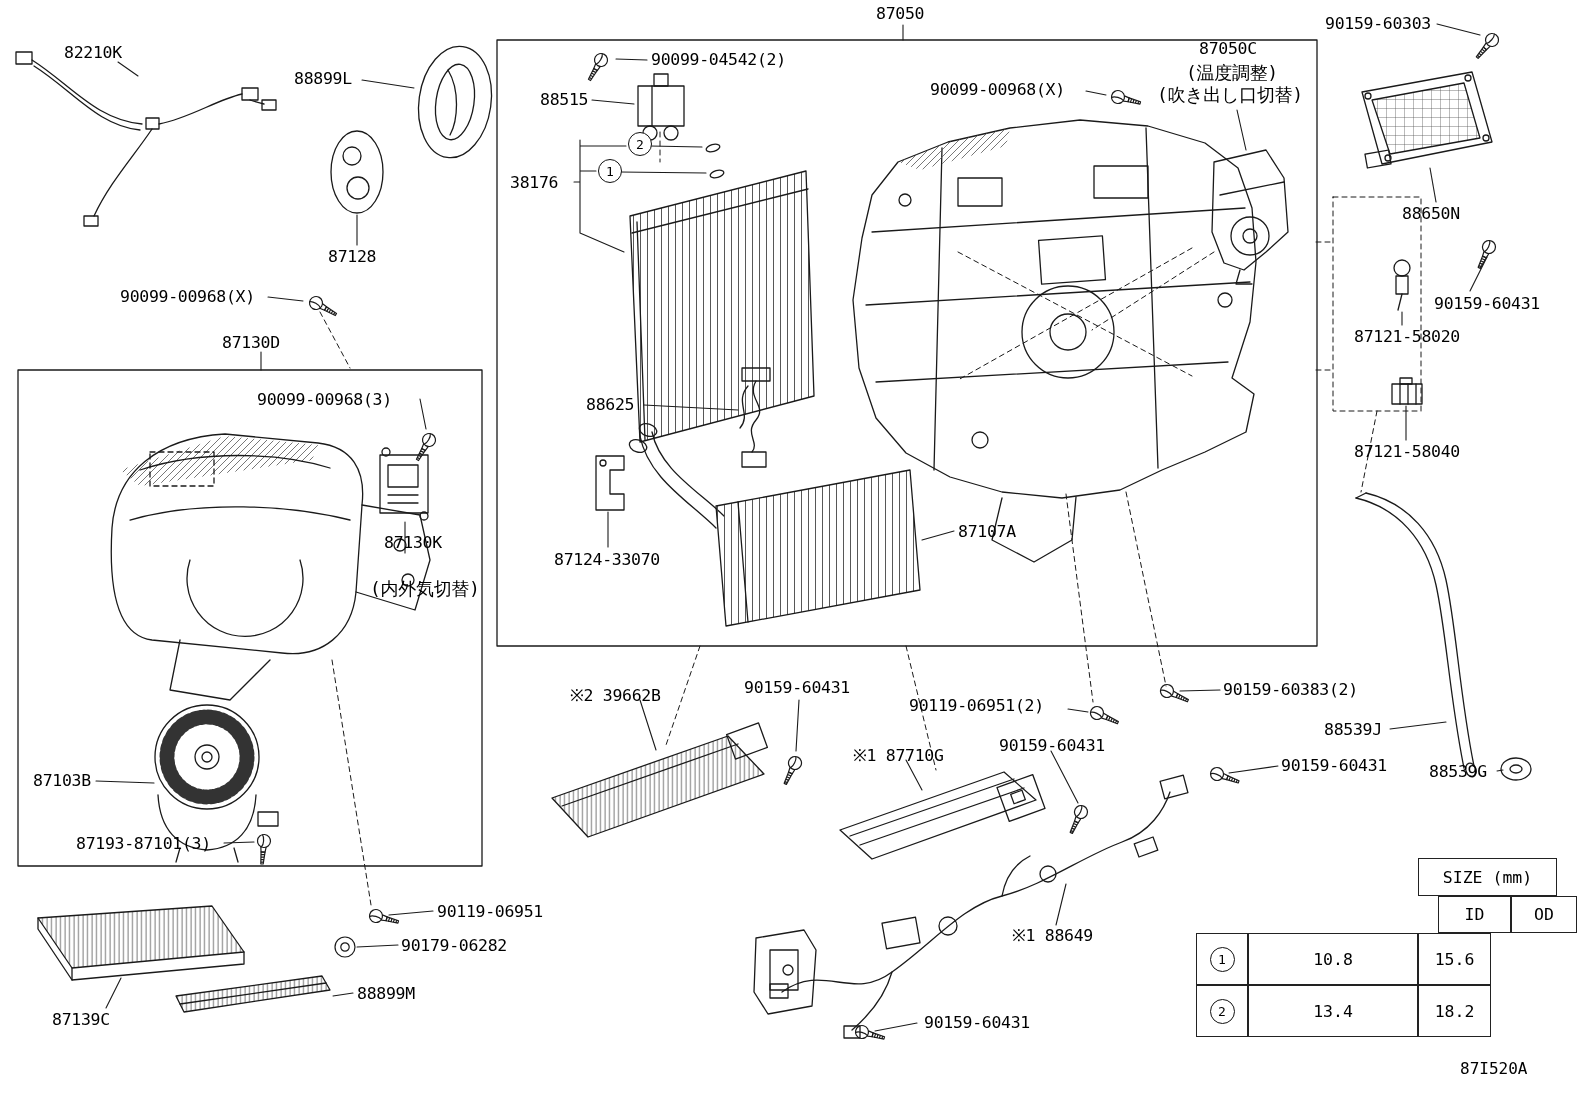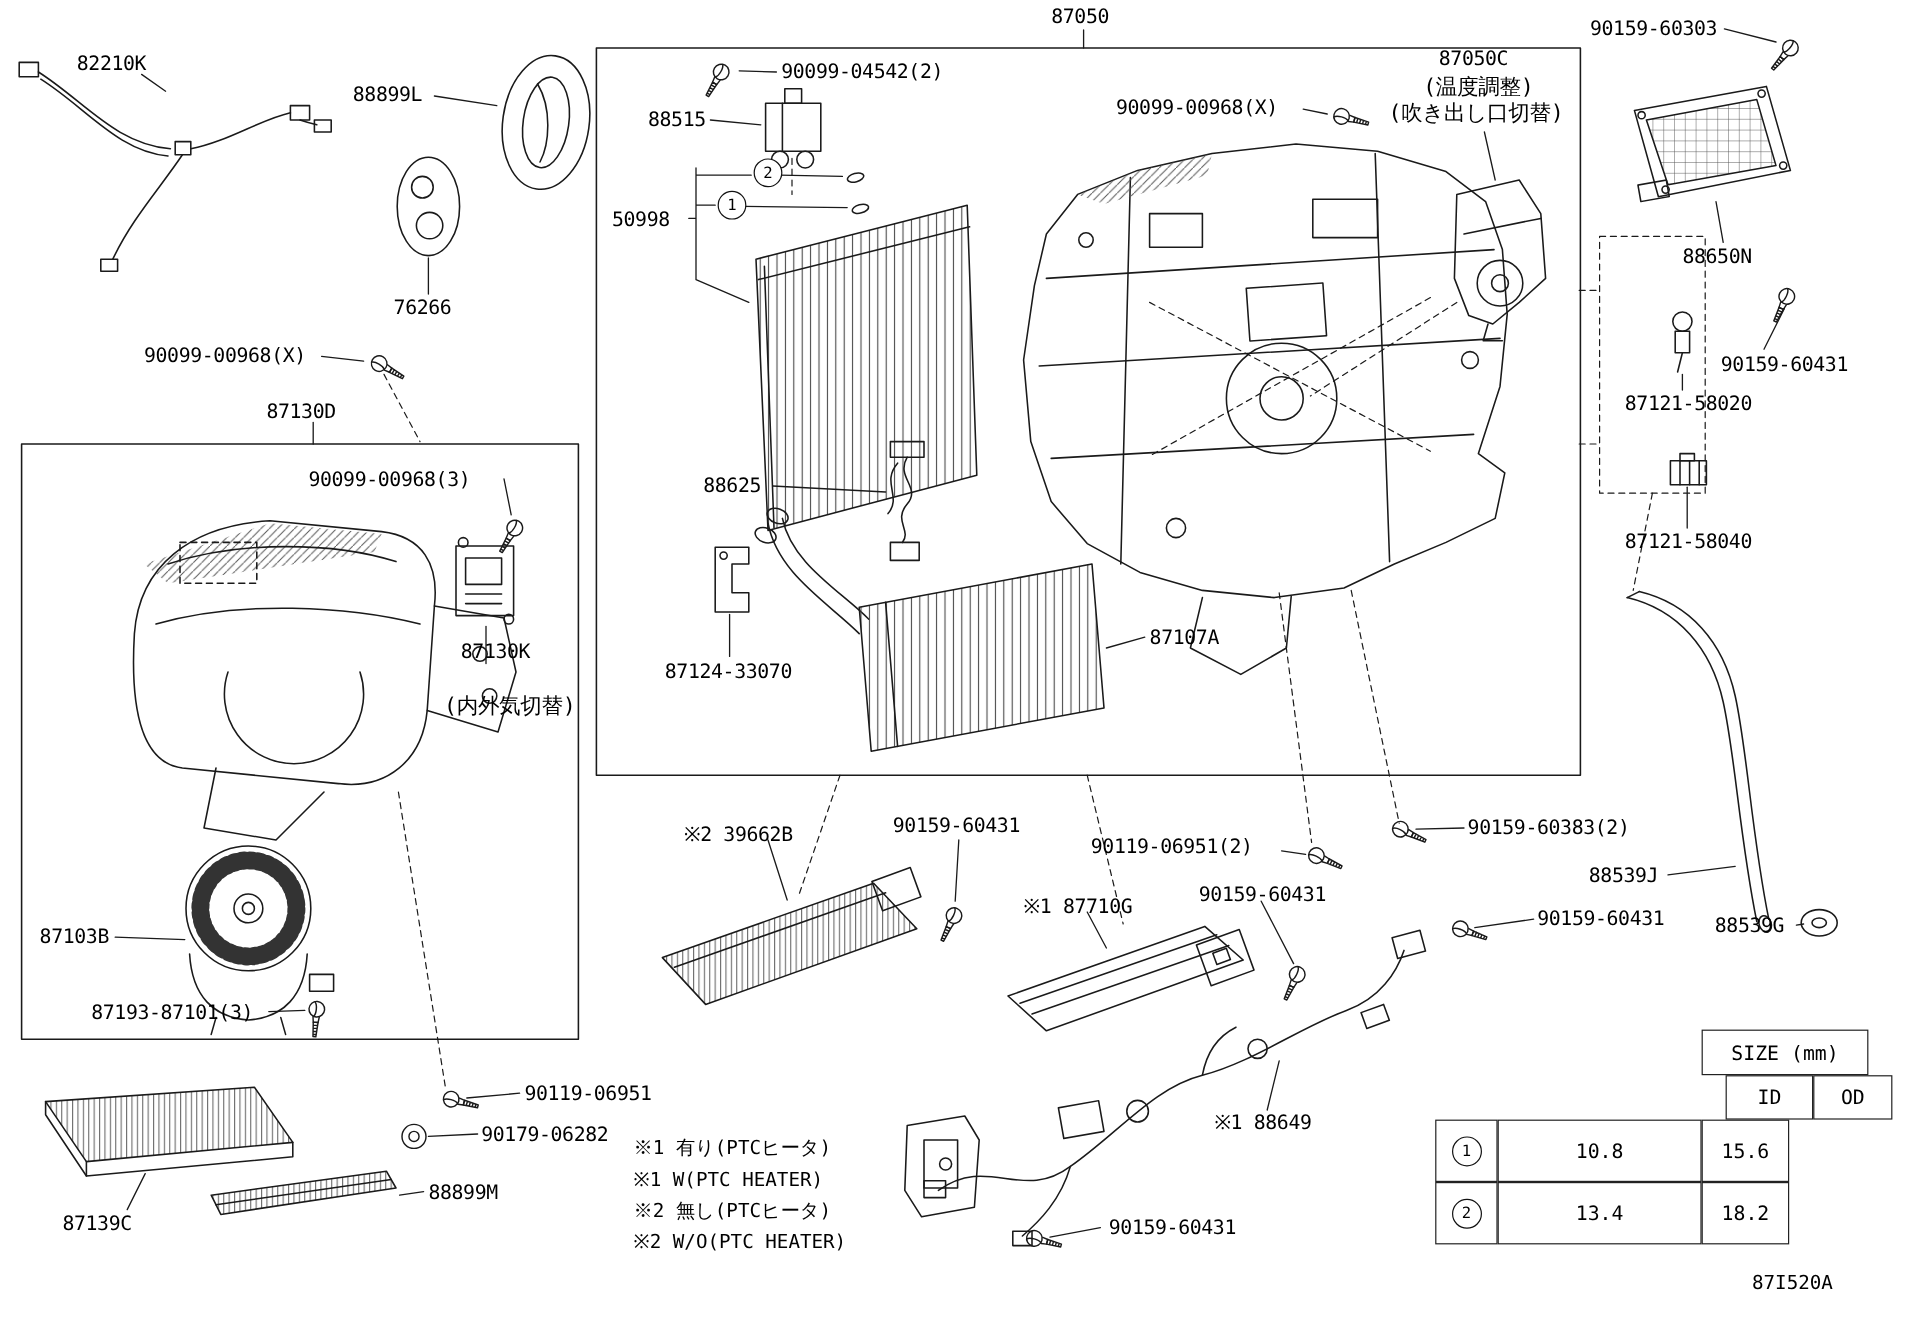--- a/index.html
+++ b/index.html
@@ -330,35 +330,35 @@
       <path d="M906,646 L936,770"></path>
       <path d="M958,252 L1192,376"></path>
       <path d="M1192,248 L958,380"></path>
       <path d="M660,132 L660,162"></path>
     </g>
   </g>
 </svg>
 
 <div class="lbl" style="left:64px;top:44px">82210K</div>
 <div class="lbl" style="left:294px;top:70px">88899L</div>
-<div class="lbl" style="left:328px;top:248px">76266</div>
+<div class="lbl" style="left:328px;top:248px">87128</div>
 <div class="lbl" style="left:120px;top:288px">90099-00968(X)</div>
 <div class="lbl" style="left:222px;top:334px">87130D</div>
 <div class="lbl" style="left:876px;top:5px">87050</div>
 <div class="lbl" style="left:651px;top:51px">90099-04542(2)</div>
 <div class="lbl" style="left:540px;top:91px">88515</div>
 <div class="lbl" style="left:930px;top:81px">90099-00968(X)</div>
 <div class="lbl" style="left:1199px;top:40px">87050C</div>
 <div class="lbl small" style="left:1186px;top:63px">(温度調整)</div>
 <div class="lbl small" style="left:1157px;top:85px">(吹き出し口切替)</div>
 <div class="lbl" style="left:1325px;top:15px">90159-60303</div>
 <div class="lbl" style="left:1402px;top:205px">88650N</div>
 <div class="lbl" style="left:1434px;top:295px">90159-60431</div>
 <div class="lbl" style="left:1354px;top:328px">87121-58020</div>
-<div class="lbl" style="left:510px;top:174px">50998</div>
+<div class="lbl" style="left:510px;top:174px">38176</div>
 <div class="lbl" style="left:586px;top:396px">88625</div>
 <div class="lbl" style="left:554px;top:551px">87124-33070</div>
 <div class="lbl" style="left:958px;top:523px">87107A</div>
 <div class="lbl" style="left:1354px;top:443px">87121-58040</div>
 <div class="lbl" style="left:257px;top:391px">90099-00968(3)</div>
 <div class="lbl" style="left:384px;top:534px">87130K</div>
 <div class="lbl small" style="left:370px;top:579px">(内外気切替)</div>
 <div class="lbl" style="left:33px;top:772px">87103B</div>
 <div class="lbl" style="left:76px;top:835px">87193-87101(3)</div>
 <div class="lbl" style="left:570px;top:687px">※2 39662B</div>
@@ -373,26 +373,20 @@
 <div class="lbl" style="left:437px;top:903px">90119-06951</div>
 <div class="lbl" style="left:401px;top:937px">90179-06282</div>
 <div class="lbl" style="left:357px;top:985px">88899M</div>
 <div class="lbl" style="left:52px;top:1011px">87139C</div>
 <div class="lbl" style="left:1012px;top:927px">※1 88649</div>
 <div class="lbl" style="left:924px;top:1014px">90159-60431</div>
 
 <div class="circ" style="left:598px;top:159px">1</div>
 <div class="circ" style="left:628px;top:132px">2</div>
 
-<div class="notes">
-  <div>※1 有り(PTCヒータ)</div>
-  <div>※1 W(PTC HEATER)</div>
-  <div>※2 無し(PTCヒータ)</div>
-  <div>※2 W/O(PTC HEATER)</div>
-</div>
 
 <div class="tbl">
   <div class="tbl-head">
     <div class="cell head-size">SIZE (mm)</div>
     <div class="head-cols">
       <div class="cell">ID</div>
       <div class="cell">OD</div>
     </div>
   </div>
   <div class="trow">

